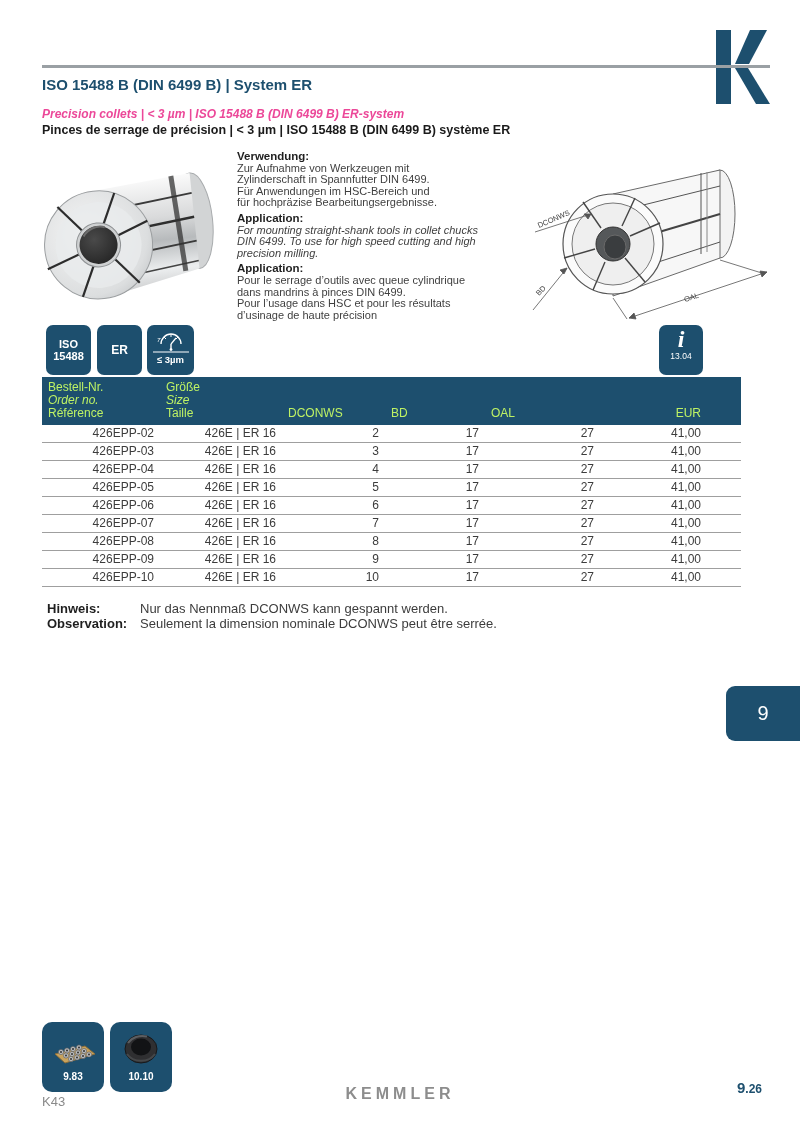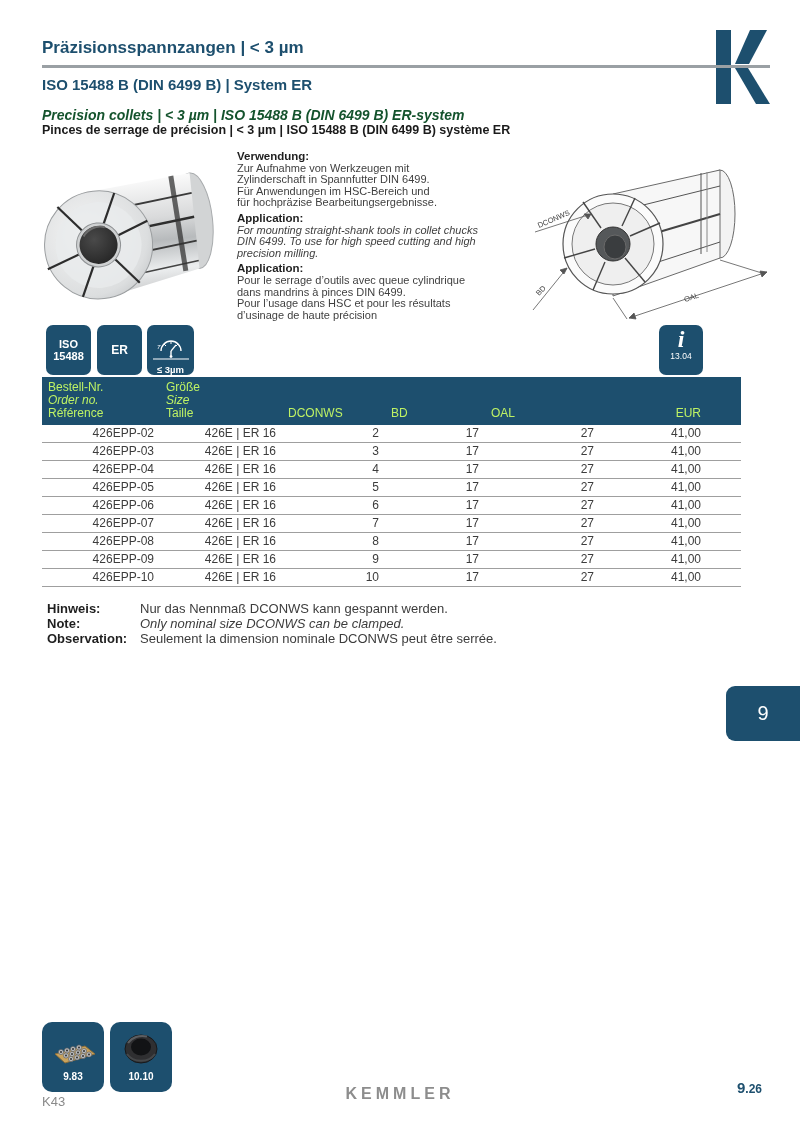--- a/index.html
+++ b/index.html
@@ -6,36 +6,36 @@
   html,body { background:#ffffff; }
   body { font-family:"Liberation Sans", sans-serif; color:#3c3c3c; }
   .page { position:relative; width:800px; height:1131px; background:#fff; overflow:hidden; margin:0 auto; }
   .abs { position:absolute; }
   .multiline { white-space:pre-line; }
 
   
   .title { left:42px; top:38px; font-size:17px; font-weight:700; color:#1d4f6e; }
   .rule { left:42px; top:65px; width:728px; height:3px; background:#9aa0a4; z-index:3; }
   .subtitle { left:42px; top:76px; font-size:15px; font-weight:700; color:#1d4f6e; }
-  .line-en { left:42px; top:107px; font-size:14px; font-weight:700; font-style:italic; color:#14532d; }
+  .line-en { left:42px; top:107px; font-size:12px; font-weight:700; font-style:italic; color:#ec4899; }
   .line-fr { left:42px; top:123px; font-size:12.5px; font-weight:700; color:#1b1b1b; }
   .logo { left:713px; top:28px; z-index:2; }
 
   
   .desc { left:237px; top:151px; width:294px; font-size:11px; line-height:11.6px; color:#3f3f3f; }
   .desc .lbl { font-weight:700; color:#1f1f1f; font-size:11.5px; margin-top:4px; }
   .desc .lbl:first-child { margin-top:0; }
   .desc .it { font-style:italic; }
 
   
   .badge { position:absolute; top:325px; height:50px; background:#1d4f6e; border-radius:7px;
            color:#fff; display:flex; flex-direction:column; align-items:center; justify-content:center; }
   .badge-iso { left:46px; width:45px; font-size:11px; font-weight:700; line-height:12px; text-align:center; }
   .badge-er  { left:97px; width:45px; font-size:12px; font-weight:700; }
-  .badge-gauge { left:147px; width:47px; justify-content:space-between; padding-top:12px; }
+  .badge-gauge { left:147px; width:47px; justify-content:flex-start; padding-top:5px; }
   .badge-gauge .cap { font-size:9.5px; font-weight:700; margin-top:1px; }
   .badge-info { left:659px; width:44px; justify-content:flex-start; padding-top:1px; }
   .badge-info .iglyph { font-family:"Liberation Serif", serif; font-style:italic; font-weight:700; font-size:24px; line-height:26px; }
   .badge-info .iref { font-size:8.5px; line-height:9px; }
 
   
   .spec-table { position:absolute; left:42px; top:377px; width:699px; border-collapse:collapse; table-layout:fixed; font-size:12px; }
   .spec-table thead th { background:#1d4f6e; color:#bef264; font-weight:400; text-align:left; vertical-align:bottom; padding:4px 6px 5px 6px; line-height:13px; }
   .spec-table thead th span { display:block; }
   .spec-table thead th .mid { font-style:italic; }
@@ -68,21 +68,20 @@
   .page-ref .small { font-size:12px; }
 
   .photo { left:36px; top:158px; }
   .drawing { left:525px; top:150px; }
 </style>
 </head>
 <body>
 
 <div class="page">
 
-  <div class="abs title">Präzisionsspannzangen | &lt; 3 µm</div>
   <div class="abs rule"></div>
   <div class="abs subtitle">ISO 15488 B (DIN 6499 B)  |  System ER</div>
   <div class="abs line-en">Precision collets | &lt; 3 µm | ISO 15488 B (DIN 6499 B)  ER-system</div>
   <div class="abs line-fr">Pinces de serrage de précision | &lt; 3 µm | ISO 15488 B (DIN 6499 B)  système ER</div>
 
   <svg class="abs logo" width="58" height="78" viewBox="0 0 58 78">
     <rect x="3" y="2" width="15" height="74" fill="#1d4f6e"></rect>
     <polygon points="22,36 37,2 54,2 36,36" fill="#1d4f6e"></polygon>
     <polygon points="22,40 35,40 57,76 43,76" fill="#1d4f6e"></polygon>
   </svg>
@@ -322,24 +321,20 @@
         </tr>
       </tbody>
   </table>
 
   <div class="abs notes">
     <div class="nrow">
       <span class="nlabel">Hinweis:</span>
       <span>Nur das Nennmaß DCONWS kann gespannt werden.</span>
     </div>
     <div class="nrow">
-      <span class="nlabel">Note:</span>
-      <span class="it">Only nominal size DCONWS can be clamped.</span>
-    </div>
-    <div class="nrow">
       <span class="nlabel">Observation:</span>
       <span>Seulement la dimension nominale DCONWS peut être serrée.</span>
     </div>
   </div>
 
   <div class="abs side-tab">
     <span>9</span>
   </div>
 
   <div class="thumb thumb1">

